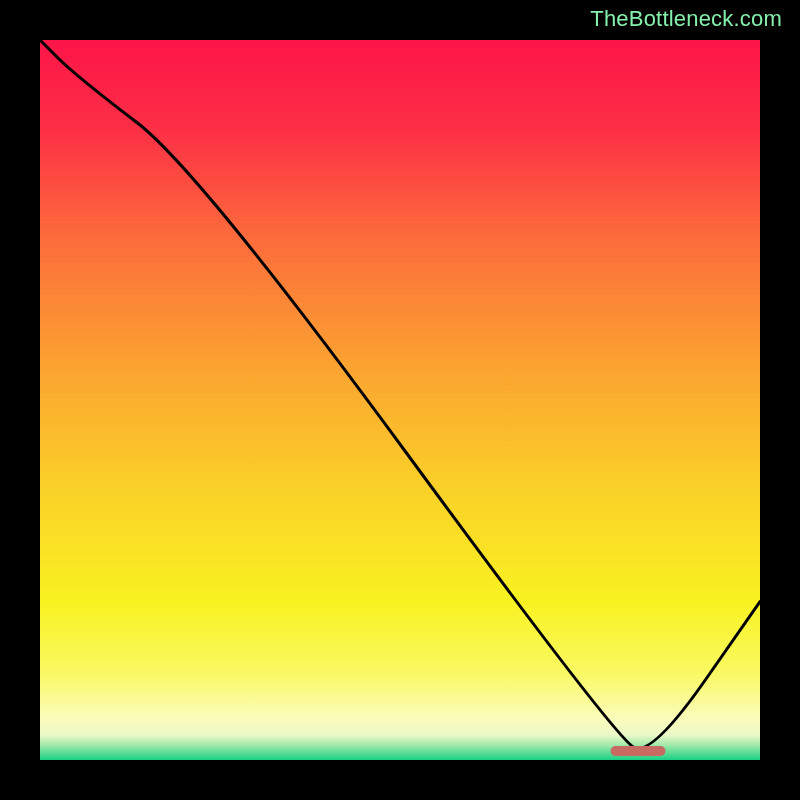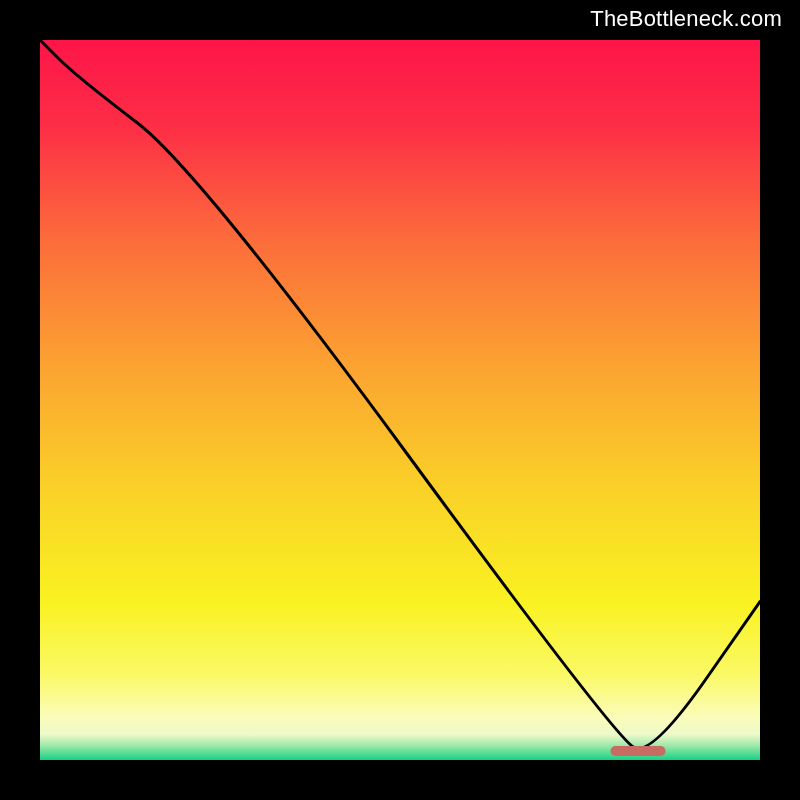--- a/index.html
+++ b/index.html
@@ -8,21 +8,21 @@
     width: 800px;
     height: 800px;
     background: #000;
     position: relative;
     font-family: Arial, sans-serif;
   }
   .watermark {
     position: absolute;
     top: 6px;
     right: 18px;
-    color: #ffffff;
+    color: #86efac;
     font-size: 22px;
     font-weight: 500;
     letter-spacing: 0.2px;
     margin-left: 32px;
   }
   .plot-area {
     position: absolute;
     left: 40px;
     top: 40px;
     width: 720px;

